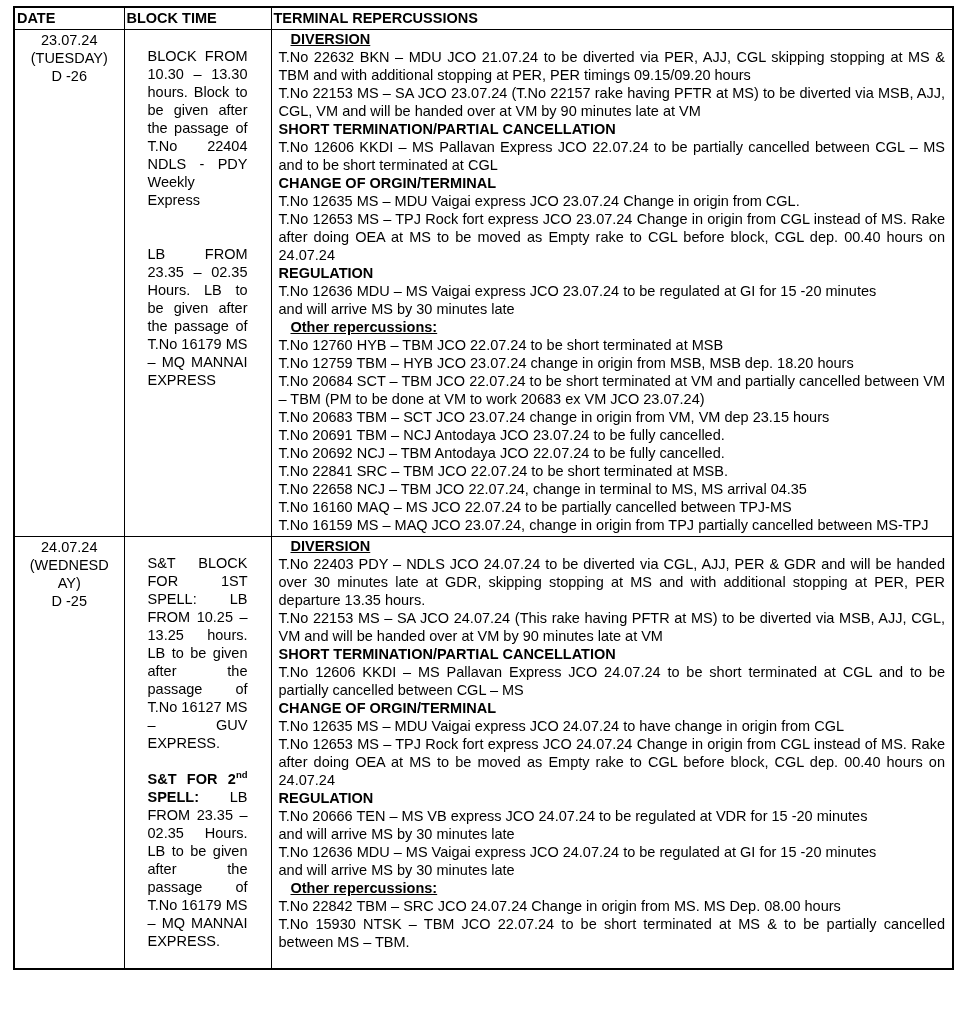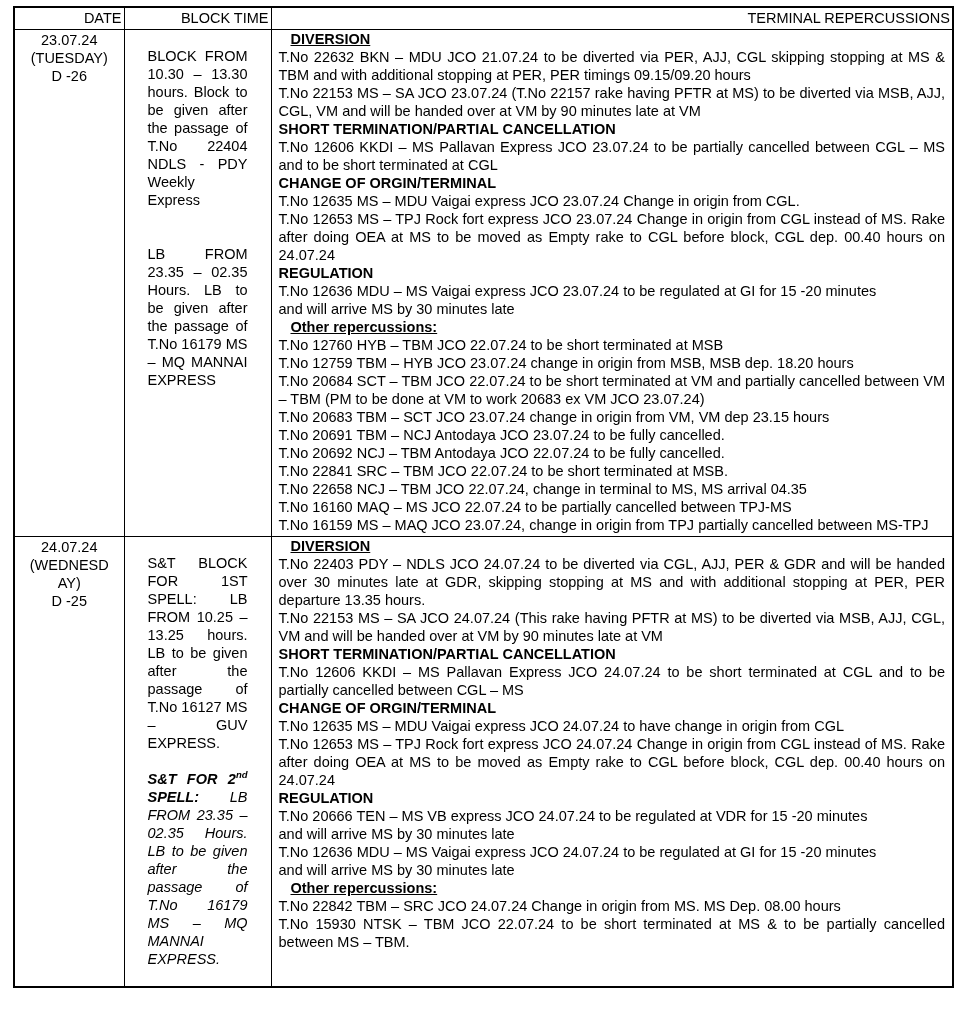--- a/index.html
+++ b/index.html
@@ -14,21 +14,21 @@
     margin: 2px 6px 13px 7px;
     text-indent: 92px;
     white-space: pre-line;
   }
   table.main {
     border-collapse: collapse; table-layout: fixed;
     width: 941px; border: 2px solid #000;
   }
   th, td { border: 1px solid #000; }
   th {
-    font-size: 14.5px; font-weight: normal; text-align: right;
+    font-size: 14.5px; font-weight: bold; text-align: left;
     padding: 2px 2px; line-height: 17px;
   }
   td { vertical-align: top; font-size: 14.5px; line-height: 18px; }
   .date-cell { text-align: center; padding: 1px 2px; }
   .bt-cell   { text-align: justify; padding: 1px 7px 2px 7px; }
   .rep-cell  { text-align: justify; padding: 0 7px 2px 7px; }
   .bt-para { margin: 16px; }
   .sec-heading { font-weight: bold; text-align: left; }
   .sec-heading.u { text-decoration: underline; margin-left: 12px; }
   .b { font-weight: bold; }
@@ -61,21 +61,21 @@
           </td>
           <td class="bt-cell">
             <p class="bt-para"><span>BLOCK FROM 10.30 – 13.30 hours. Block to be given after the passage of T.No 22404 NDLS - PDY Weekly Express</span></p>
             <p class="bt-para" style="margin-top: 36px;"><span>LB FROM 23.35 – 02.35 Hours. LB to be given after the passage of T.No 16179 MS – MQ MANNAI EXPRESS</span></p>
           </td>
           <td class="rep-cell">
             <div class="sec-heading u">DIVERSION</div>
             <div class="rep-item">T.No 22632 BKN – MDU JCO 21.07.24 to be diverted via PER, AJJ, CGL skipping stopping at MS &amp; TBM and with additional stopping at PER, PER timings 09.15/09.20 hours</div>
             <div class="rep-item">T.No 22153 MS – SA JCO 23.07.24 (T.No 22157 rake having PFTR at MS) to be diverted via MSB, AJJ, CGL, VM and will be handed over at VM by 90 minutes late at VM</div>
             <div class="sec-heading">SHORT TERMINATION/PARTIAL CANCELLATION</div>
-            <div class="rep-item">T.No 12606 KKDI – MS Pallavan Express JCO 23.07.24 to be partially cancelled between CGL – MS and to be short terminated at CGL</div>
+            <div class="rep-item">T.No 12606 KKDI – MS Pallavan Express JCO 22.07.24 to be partially cancelled between CGL – MS and to be short terminated at CGL</div>
             <div class="sec-heading">CHANGE OF ORGIN/TERMINAL</div>
             <div class="rep-item">T.No 12635 MS – MDU Vaigai express JCO 23.07.24 Change in origin from CGL.</div>
             <div class="rep-item">T.No 12653 MS – TPJ Rock fort express JCO 23.07.24 Change in origin from CGL instead of MS. Rake after doing OEA at MS to be moved as Empty rake to CGL before block, CGL dep. 00.40 hours on 24.07.24</div>
             <div class="sec-heading">REGULATION</div>
             <div class="rep-item">T.No 12636 MDU – MS Vaigai express JCO 23.07.24 to be regulated at GI for 15 -20 minutes<br>and will arrive MS by 30 minutes late</div>
             <div class="sec-heading u">Other repercussions:</div>
             <div class="rep-item">T.No 12760 HYB – TBM JCO 22.07.24 to be short terminated at MSB</div>
             <div class="rep-item">T.No 12759 TBM – HYB JCO 23.07.24 change in origin from MSB, MSB dep. 18.20 hours</div>
             <div class="rep-item">T.No 20684 SCT – TBM JCO 22.07.24 to be short terminated at VM and partially cancelled between VM – TBM (PM to be done at VM to work 20683 ex VM JCO 23.07.24)</div>
             <div class="rep-item">T.No 20683 TBM – SCT JCO 23.07.24 change in origin from VM, VM dep 23.15 hours</div>
@@ -89,21 +89,21 @@
         </tr>
         <tr class="data-row">
           <td class="date-cell">
             <div class="date-line">24.07.24</div>
             <div class="date-line">(WEDNESD</div>
             <div class="date-line">AY)</div>
             <div class="date-line">D -25</div>
           </td>
           <td class="bt-cell">
             <p class="bt-para"><span>S&amp;T BLOCK FOR 1ST SPELL: LB FROM 10.25 – 13.25 hours. LB to be given after the passage of T.No 16127 MS – GUV EXPRESS.</span></p>
-            <p class="bt-para" style="margin-top: 18px; font-style: italic;"><span class="b">S&amp;T FOR 2</span><sup class="b">nd</sup><span class="b"> SPELL:</span><span> LB FROM 23.35 – 02.35 Hours. LB to be given after the passage of T.No 16179 MS – MQ MANNAI EXPRESS.</span></p>
+            <p class="bt-para" style="margin-top: 18px;"><span class="b">S&amp;T FOR 2</span><sup class="b">nd</sup><span class="b"> SPELL:</span><span> LB FROM 23.35 – 02.35 Hours. LB to be given after the passage of T.No 16179 MS – MQ MANNAI EXPRESS.</span></p>
           </td>
           <td class="rep-cell">
             <div class="sec-heading u">DIVERSION</div>
             <div class="rep-item">T.No 22403 PDY – NDLS JCO 24.07.24 to be diverted via CGL, AJJ, PER &amp; GDR and will be handed over 30 minutes late at GDR, skipping stopping at MS and with additional stopping at PER, PER departure 13.35 hours.</div>
             <div class="rep-item">T.No 22153 MS – SA JCO 24.07.24 (This rake having PFTR at MS) to be diverted via MSB, AJJ, CGL, VM and will be handed over at VM by 90 minutes late at VM</div>
             <div class="sec-heading">SHORT TERMINATION/PARTIAL CANCELLATION</div>
             <div class="rep-item">T.No 12606 KKDI – MS Pallavan Express JCO 24.07.24 to be short terminated at CGL and to be partially cancelled between CGL – MS</div>
             <div class="sec-heading">CHANGE OF ORGIN/TERMINAL</div>
             <div class="rep-item">T.No 12635 MS – MDU Vaigai express JCO 24.07.24 to have change in origin from CGL</div>
             <div class="rep-item">T.No 12653 MS – TPJ Rock fort express JCO 24.07.24 Change in origin from CGL instead of MS. Rake after doing OEA at MS to be moved as Empty rake to CGL before block, CGL dep. 00.40 hours on 24.07.24</div>

